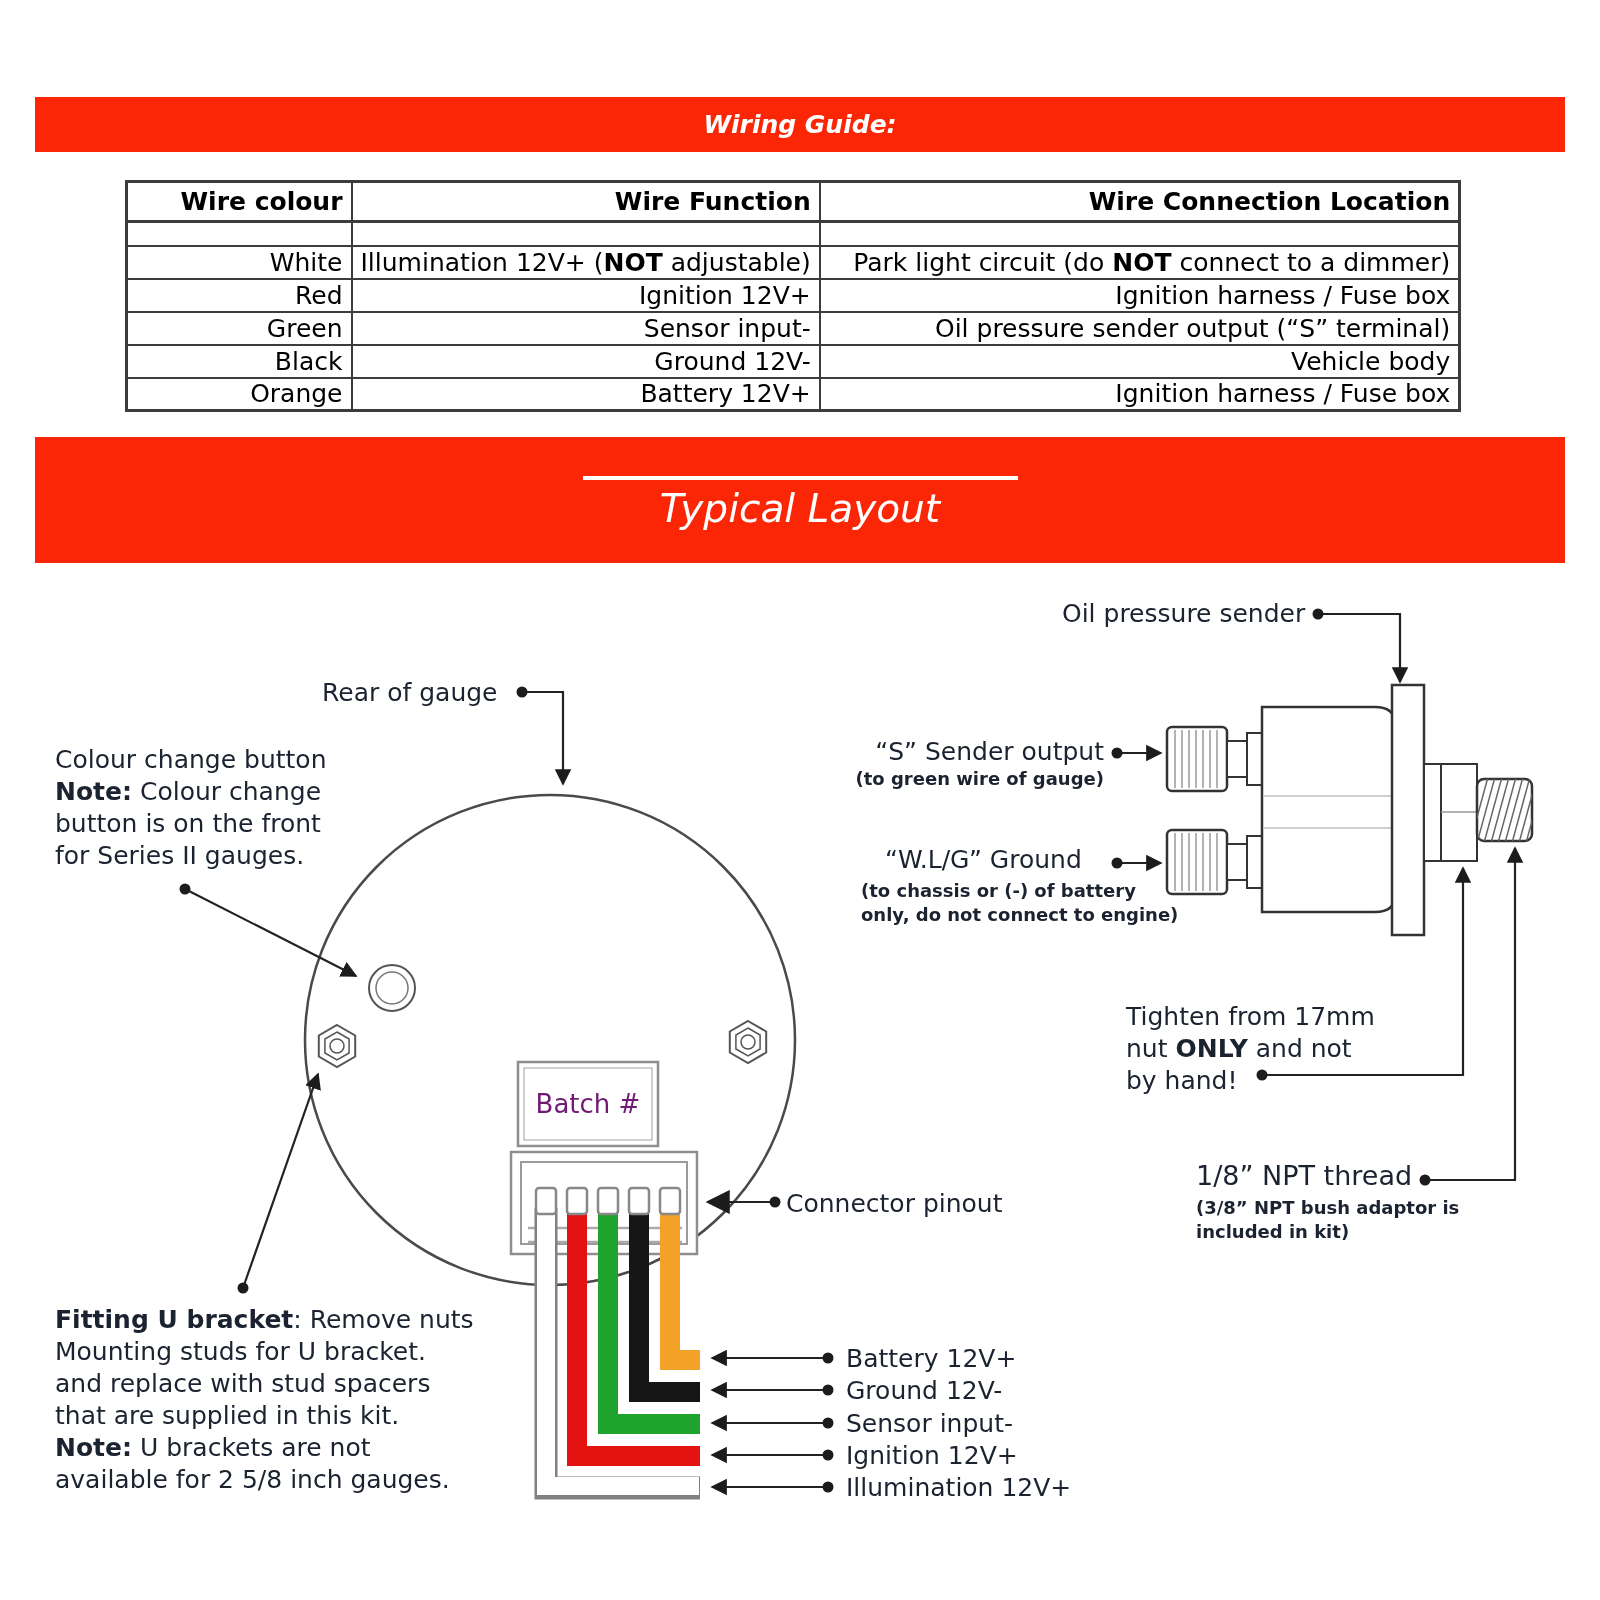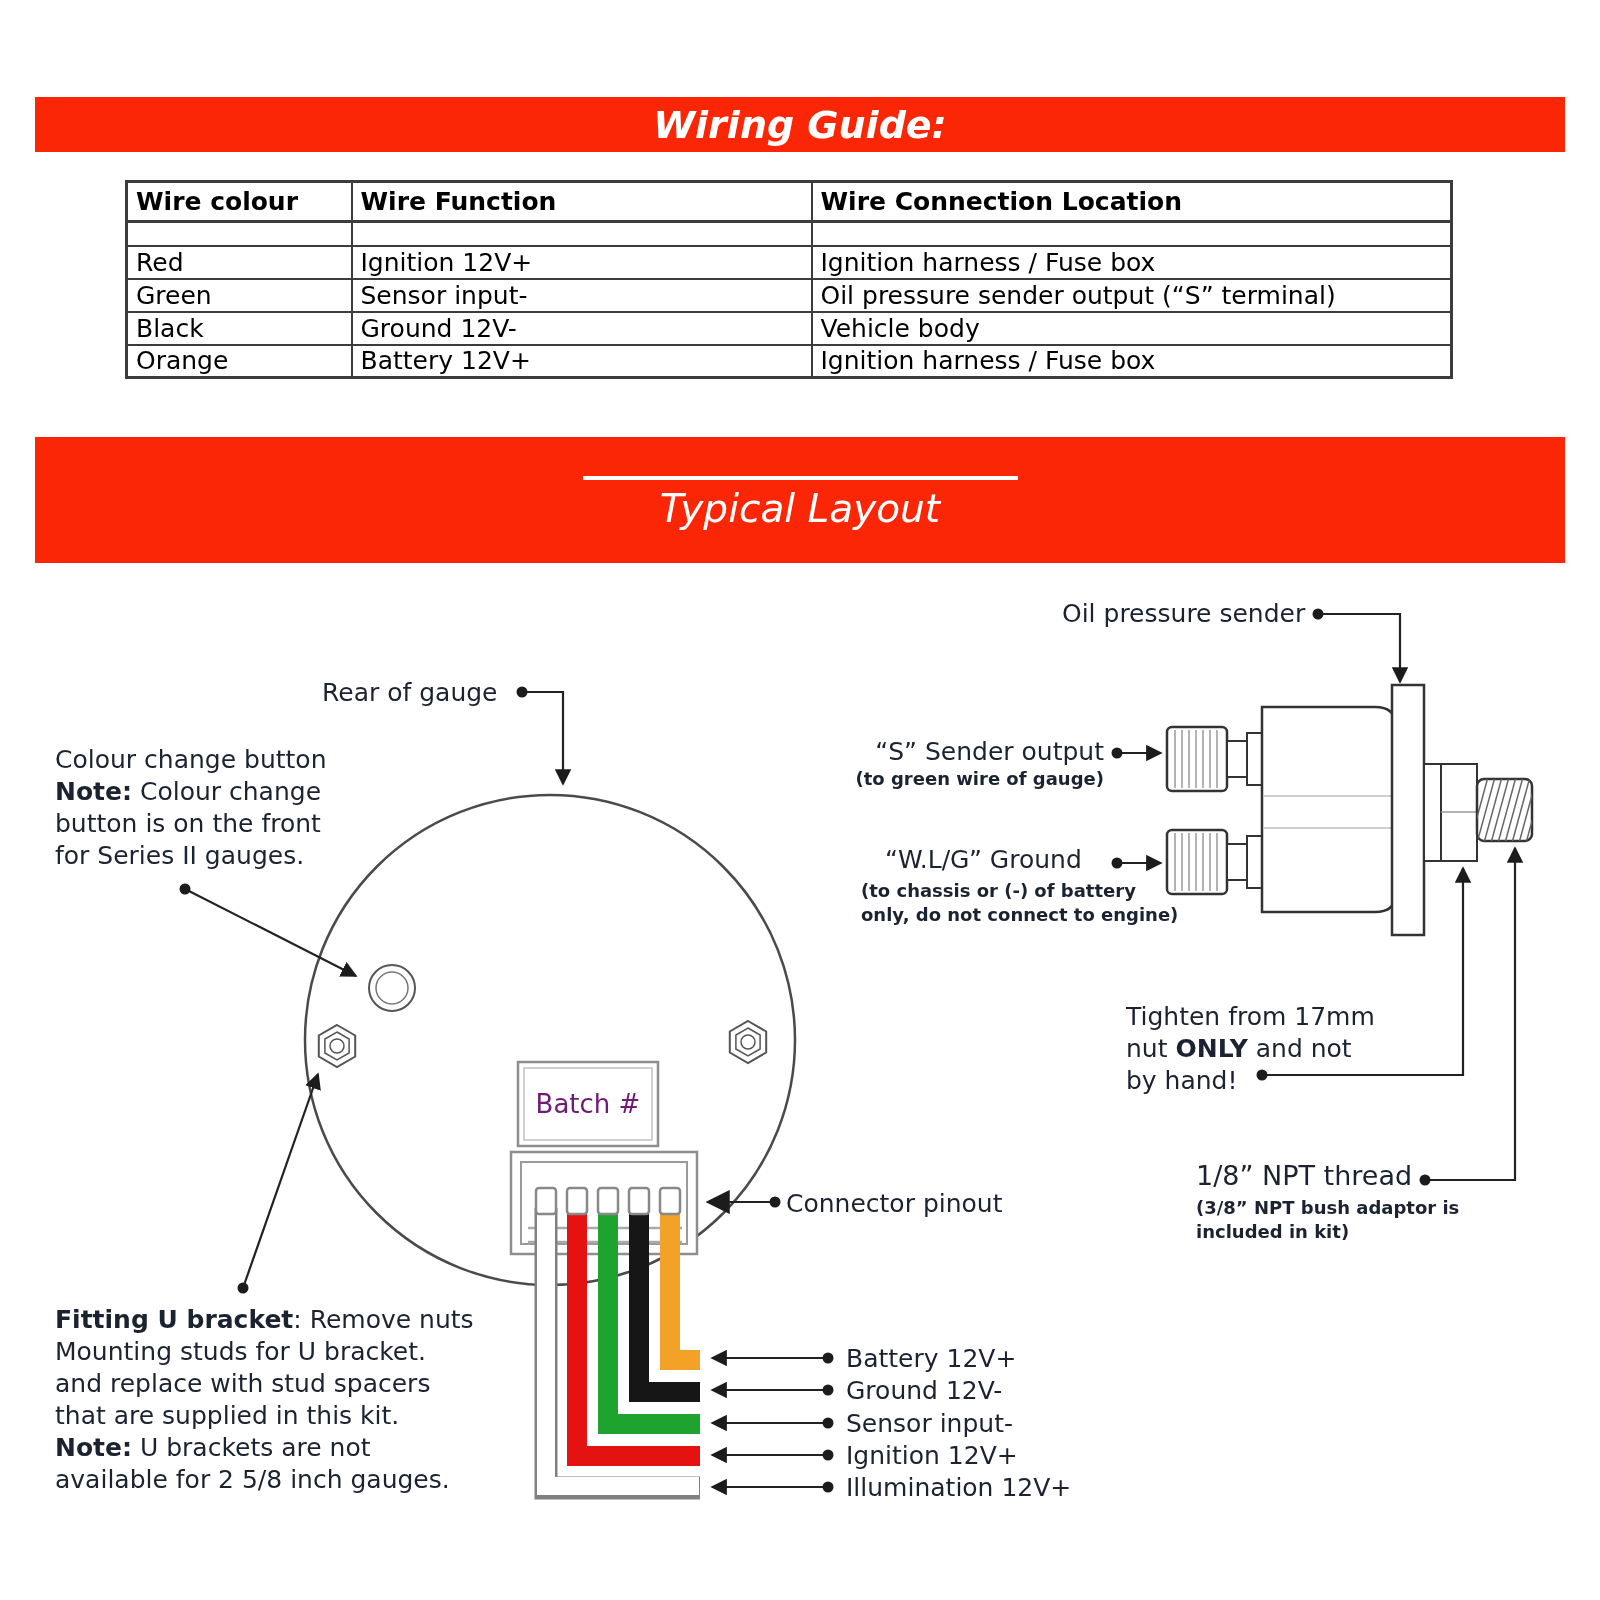--- a/index.html
+++ b/index.html
@@ -6,34 +6,34 @@
   body {
     width:1600px; height:1600px; position:relative; background:#ffffff;
     font-family:"DejaVu Sans", sans-serif; color:#000;
     overflow:hidden;
   }
   .banner {
     position:absolute; left:35px; width:1530px; background:#fb2605; color:#fff;
     display:flex; flex-direction:column; align-items:center; justify-content:center;
   }
   #banner-guide { top:97px; height:55px; }
-  .guide-title { font-size:38px; font-weight:bold; font-style:italic; }
+  .guide-title { font-size:25px; font-weight:bold; font-style:italic; }
   #banner-diagram { top:437px; height:126px; }
   .diagram-title { font-size:45px; font-weight:bold; font-style:italic; }
   .title-underline { width:435px; height:4px; background:#fff; margin-top:7px; }
   .diagram-subtitle { font-size:39px; font-style:italic; margin-top:6px; }
 
   table.wires {
     position:absolute; left:125px; top:180px;
     border-collapse:collapse; table-layout:fixed;
     border:3px solid #3c3c3c;
   }
   table.wires td, table.wires th {
     border:2px solid #3c3c3c; font-size:25px; padding:0 8px;
-    white-space:nowrap; text-align:left; vertical-align:middle; overflow:hidden;
+    white-space:nowrap; text-align:right; vertical-align:middle; overflow:hidden;
   }
   table.wires th { font-weight:bold; border-bottom-width:3px; }
   tr.hdr  { height:40px; }
   tr.gap  { height:24px; }
   tr.data { height:33px; }
 
   svg#diagram-canvas { position:absolute; left:0; top:0; }
 
   .lbl { position:absolute; color:#1b2330; font-size:25px; white-space:nowrap; line-height:1.2; }
   .note { font-size:25px; line-height:32px; }
@@ -224,20 +224,25 @@
     <th>Wire colour</th>
     <th>Wire Function</th>
     <th>Wire Connection Location</th>
   </tr>
   <tr class="gap">
         <td></td>
         <td></td>
         <td></td>
       </tr>
   <tr class="data">
+    <td>White</td>
+    <td><span>Illumination 12V+ (</span><b>NOT</b><span> adjustable)</span></td>
+    <td><span>Park light circuit (do </span><b>NOT</b><span> connect to a dimmer)</span></td>
+  </tr>
+  <tr class="data">
     <td>Red</td>
     <td><span>Ignition 12V+</span><b></b><span></span></td>
     <td><span>Ignition harness / Fuse box</span><b></b><span></span></td>
   </tr>
   <tr class="data">
     <td>Green</td>
     <td><span>Sensor input-</span><b></b><span></span></td>
     <td><span>Oil pressure sender output (“S” terminal)</span><b></b><span></span></td>
   </tr>
   <tr class="data">

